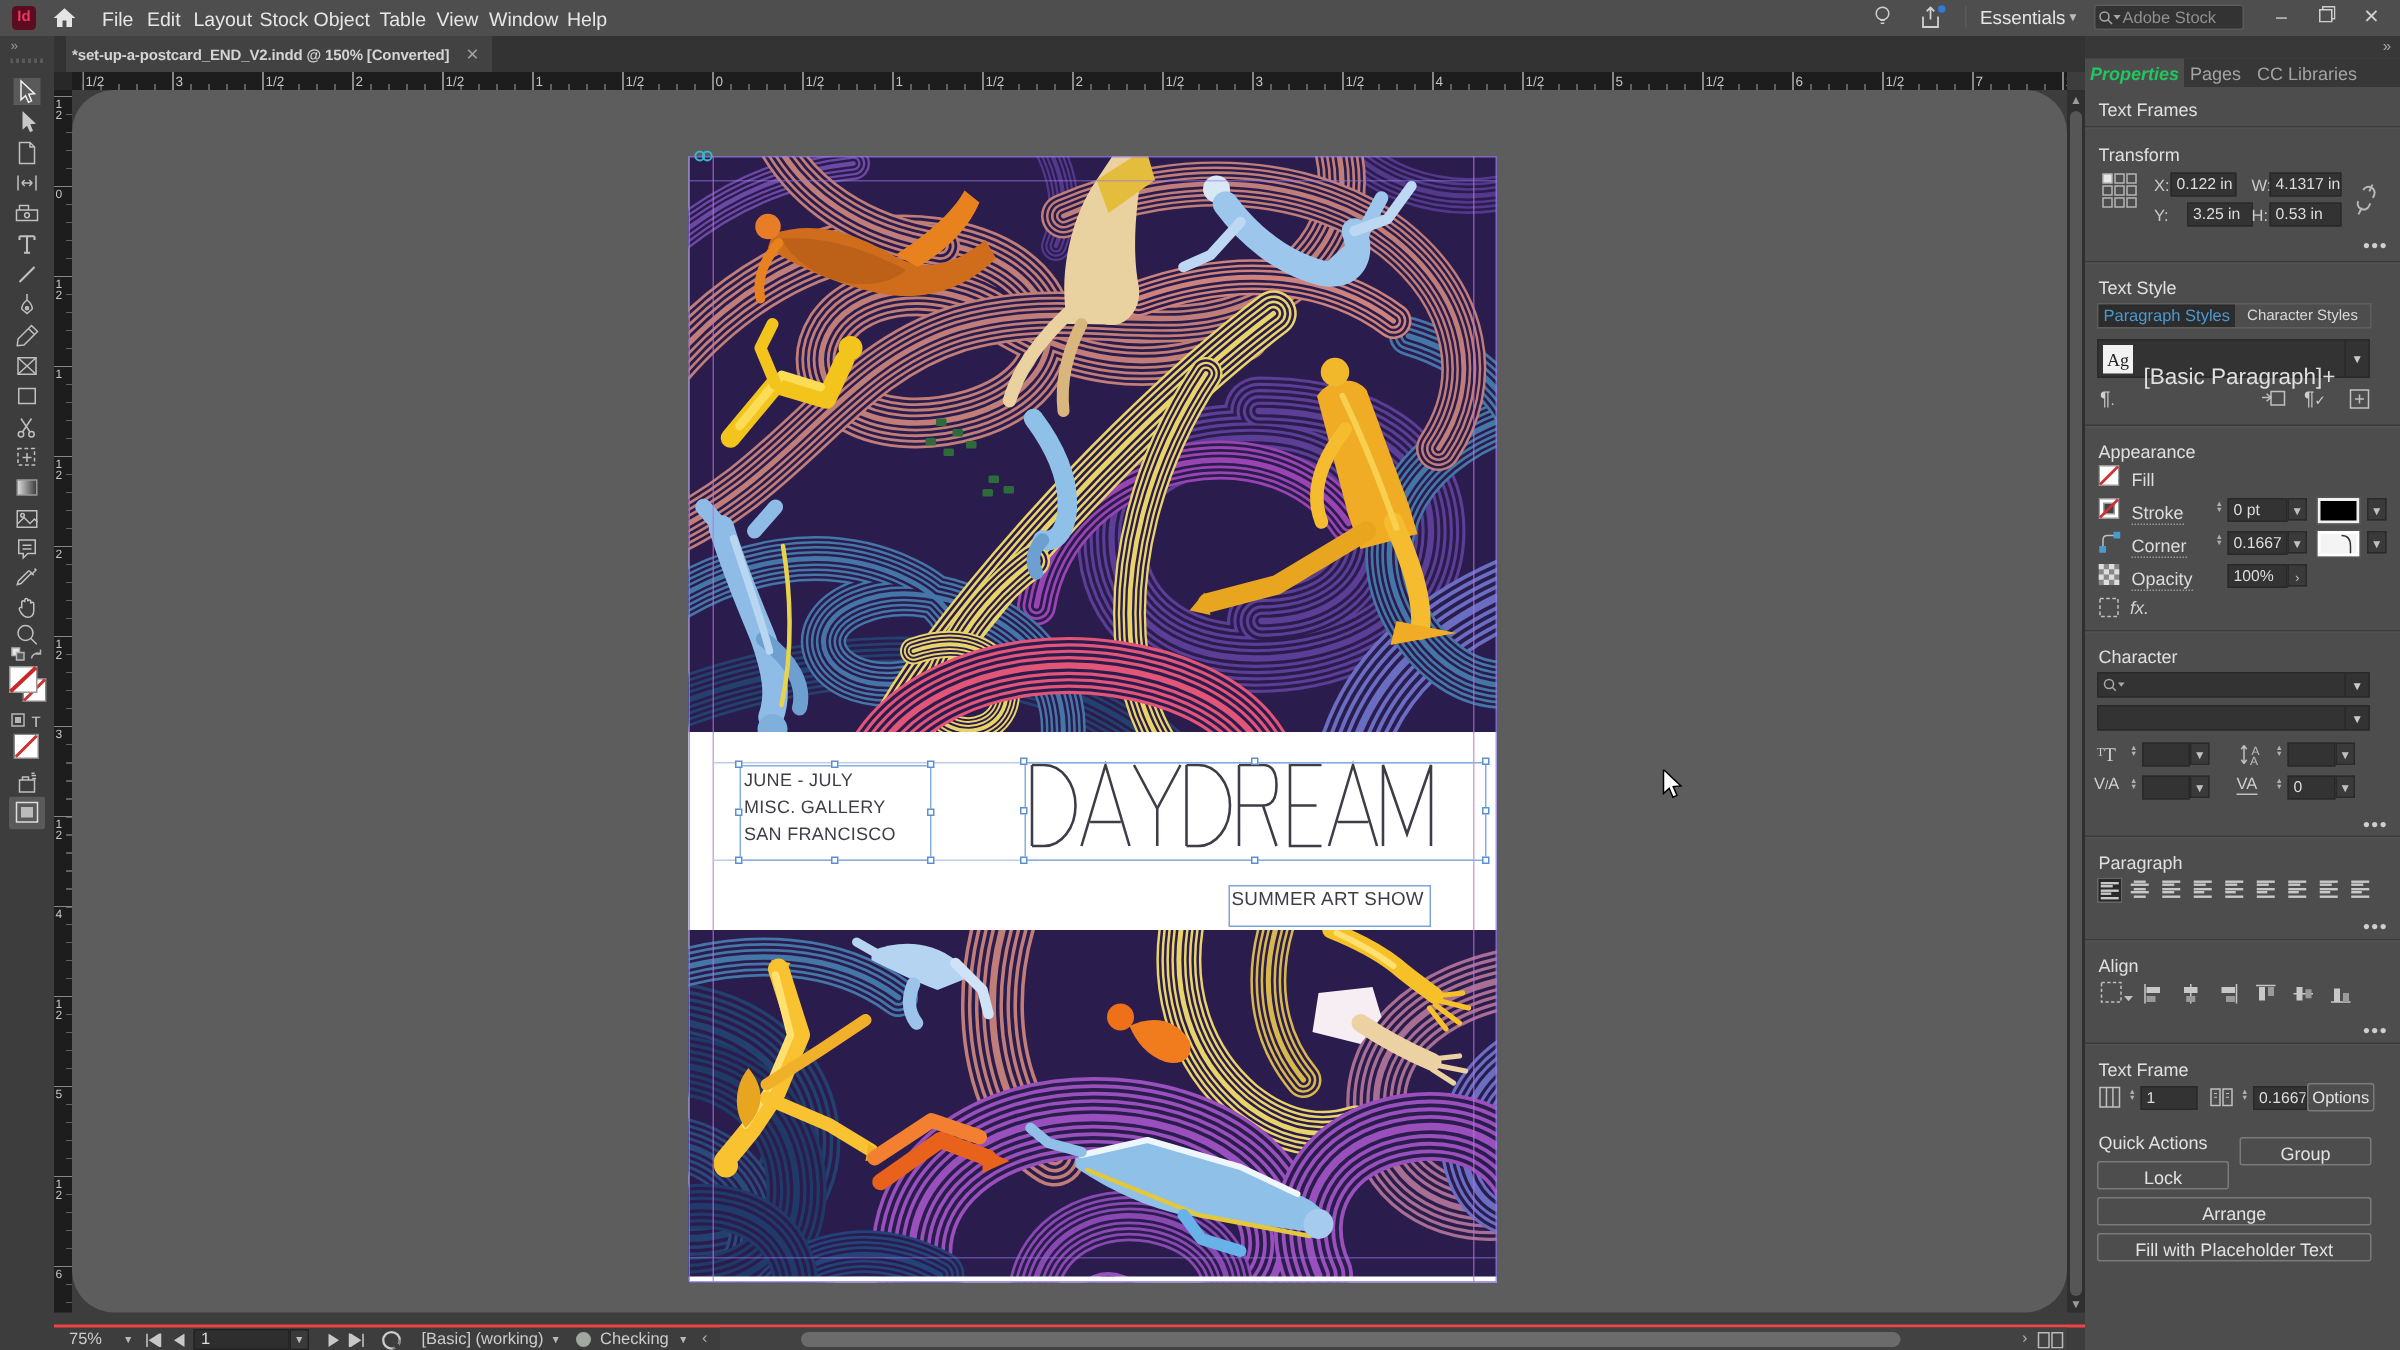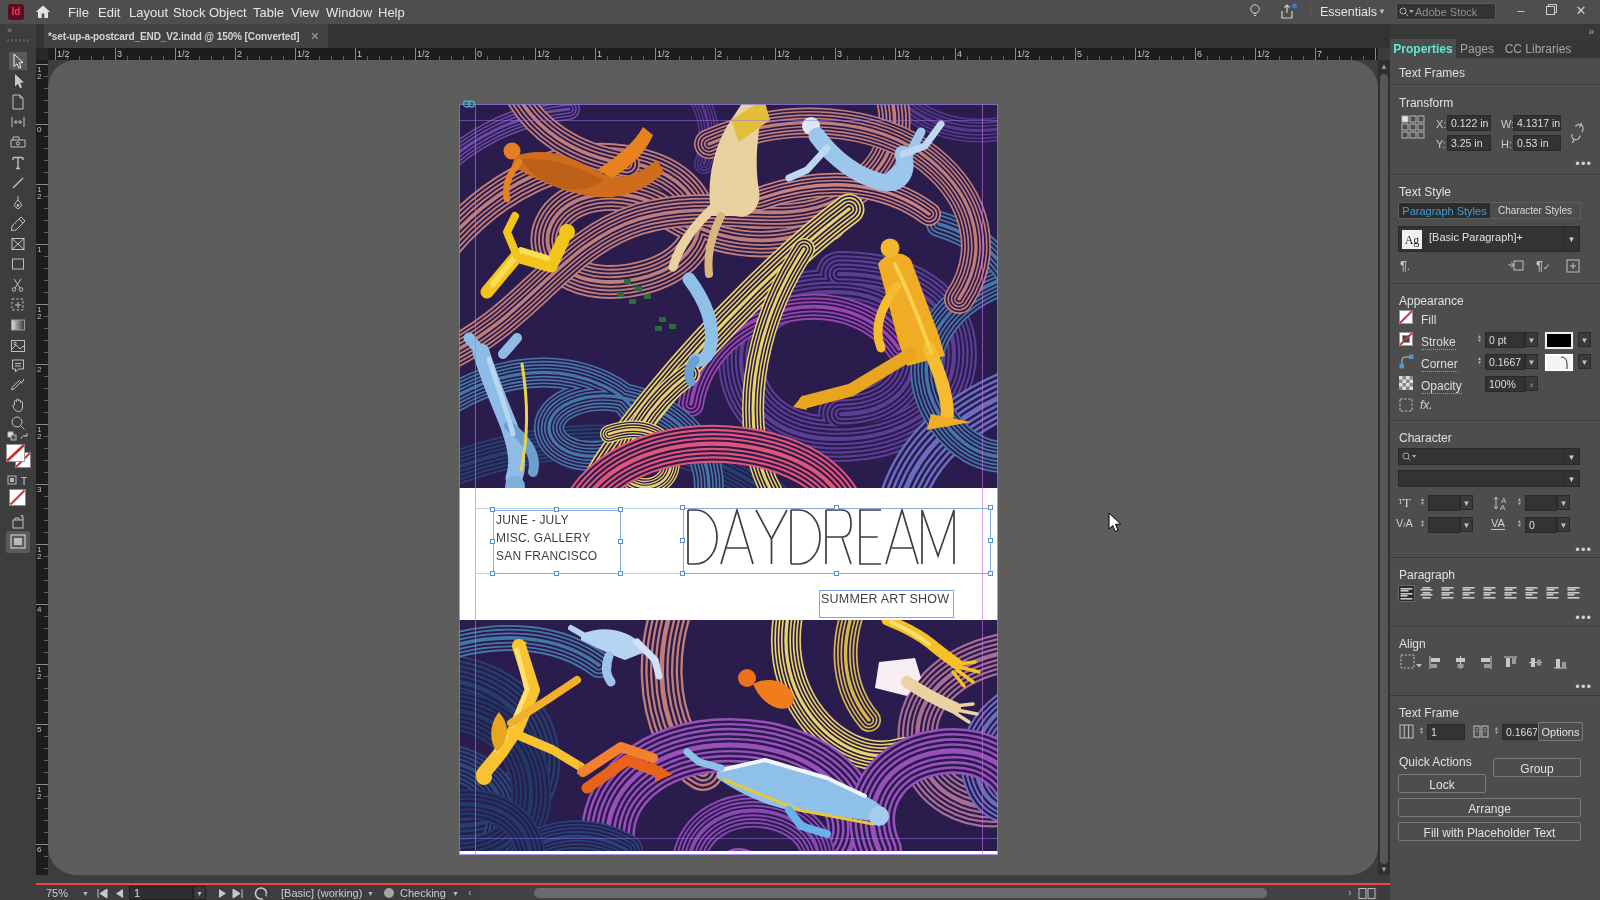--- a/index.html
+++ b/index.html
@@ -47,21 +47,21 @@
 .guideV { position:absolute; top:0; width:1px; height:751px; background:rgba(190,110,225,0.65); }
 .guideH { position:absolute; left:0; width:539px; height:1px; background:rgba(190,110,225,0.65); }
 #vsb { position:absolute; left:1378px; top:60px; width:12px; height:815px; background:#2f2f2f; }
 #vsb .thumb { position:absolute; left:2px; top:14px; width:8px; height:790px; background:#565656; border-radius:4px; }
 #vsb .arr { position:absolute; left:2px; color:#9a9a9a; font-size:8px; }
 
 #rpanel { position:absolute; left:1390px; top:24px; width:210px; height:876px; background:#4d4d4d; color:#d6d6d6; font-size:12px; }
 #rpanel .tophdr { position:absolute; left:0; top:0; width:210px; height:15px; background:#383838; color:#aaa; }
 #ptabs { position:absolute; left:0; top:15px; width:210px; height:19px; background:#373737; }
 #ptabs .tab { position:absolute; top:0; height:19px; font-size:12px; color:#a4a4a4; text-align:center; padding-top:3px; white-space:nowrap; }
-#ptabs .active { background:#4d4d4d; color:#5eead4; font-weight:bold; }
+#ptabs .active { background:#4d4d4d; color:#22c55e; font-weight:bold;font-style:italic; }
 #rcontent { position:absolute; left:0; top:34px; width:210px; height:842px; background:#4d4d4d; }
 .sechead { position:absolute; left:9px; color:#e0e0e0; font-size:12px; }
 .slabel { position:absolute; color:#c9c9c9; font-size:11px; }
 .divider { position:absolute; left:0; width:210px; height:2px; border-top:1px solid #3a3a3a; border-bottom:1px solid #525252; }
 .ibox { position:absolute; background:#333333; border:1px solid #292929; color:#dedede; font-size:10.5px; padding:1px 0 0 3px; height:16px; white-space:nowrap; overflow:hidden; }
 .spin { position:absolute; width:9px; color:#b0b0b0; font-size:5px; line-height:4px; text-align:center; padding-top:2px; }
 .chev { position:absolute; color:#c0c0c0; font-size:8px; text-align:center; }
 .btn { position:absolute; border:1px solid #7a7a7a; border-radius:2px; color:#e2e2e2; font-size:12px; text-align:center; }
 .dots3 { position:absolute; color:#cfcfcf; font-size:13px; letter-spacing:1px; }
 .ulab { border-bottom:1px dotted #999; }
@@ -897,38 +897,38 @@
           <rect x="17" y="9" width="6" height="6" fill="none" stroke="#b5b5b5"></rect>
           <rect x="1" y="17" width="6" height="6" fill="none" stroke="#b5b5b5"></rect>
           <rect x="9" y="17" width="6" height="6" fill="none" stroke="#b5b5b5"></rect>
           <rect x="17" y="17" width="6" height="6" fill="none" stroke="#b5b5b5"></rect>
         </svg>
 <div class="slabel" style="left:46px;top:60px">X:</div>
 <div class="ibox" style="left:57px;top:57px;width:44px">0.122 in</div>
 <div class="slabel" style="left:111px;top:60px">W:</div>
 <div class="ibox" style="left:123px;top:57px;width:48px">4.1317 in</div>
 <div class="slabel" style="left:46px;top:80px">Y:</div>
-<div class="ibox" style="left:57px;top:77px;width:44px">3.25 in</div>
+<div class="ibox" style="left:68px;top:77px;width:44px">3.25 in</div>
 <div class="slabel" style="left:111px;top:80px">H:</div>
 <div class="ibox" style="left:123px;top:77px;width:48px">0.53 in</div>
 <svg style="position:absolute;left:178px;top:62px" width="18" height="26" viewBox="0 0 18 26">
           <g fill="none" stroke="#b8b8b8" stroke-width="1.3">
             <path d="M9 2 v5 M9 19 v5 M5 8 a4 4 0 0 1 8 0 v2 M5 16 a4 4 0 0 0 8 0 v-2" transform="rotate(25 9 13)"></path>
           </g>
         </svg>
 <div class="dots3" style="right:8px;top:98px">•••</div>
 <div class="divider" style="top:116px"></div>
 <div class="sechead" style="top:127px">Text Style</div>
 <div style="position:absolute;left:8px;top:144px;width:183px;height:17px;border:1px solid #5e5e5e">
           <div style="position:absolute;left:0;top:0;width:91px;height:15px;background:#2c2c2c;color:#4a9ad2;font-size:11px;text-align:center;padding-top:2px">Paragraph Styles</div>
           <div style="position:absolute;left:91px;top:0;width:90px;height:15px;color:#d8d8d8;font-size:10px;text-align:center;padding-top:2px">Character Styles</div>
         </div>
 <div style="position:absolute;left:8px;top:168px;width:182px;height:26px;background:#333;border:1px solid #292929">
           <div style="position:absolute;left:3px;top:3px;width:20px;height:19px;background:#f2f2f2;color:#222;font-size:12px;text-align:center;padding-top:3px;font-family:'Liberation Serif',serif">Ag</div>
-          <span style="position:absolute;left:30px;top:4px;font-size:11px;color:#e0e0e0">[Basic Paragraph]+</span>
+          <span style="position:absolute;left:30px;top:16px;font-size:15px;color:#e0e0e0">[Basic Paragraph]+</span>
           <div style="position:absolute;right:0;top:0;width:16px;height:24px;border-left:1px solid #292929;color:#ccc;font-size:8px;text-align:center;padding-top:8px">▼</div>
         </div>
 <div style="position:absolute;left:10px;top:200px;color:#cfcfcf;font-size:13px">¶<span style="font-size:10px">.</span></div>
 <svg style="position:absolute;left:116px;top:200px" width="20" height="14" viewBox="0 0 20 14">
           <g fill="none" stroke="#c0c0c0">
             <rect x="8" y="3" width="9" height="9"></rect>
             <path d="M2 7 h5 M5 4.5 L8 7 L5 9.5"></path>
           </g>
         </svg>
 <div style="position:absolute;left:146px;top:200px;color:#cfcfcf;font-size:13px">¶<span style="font-size:9px">✓</span></div>

